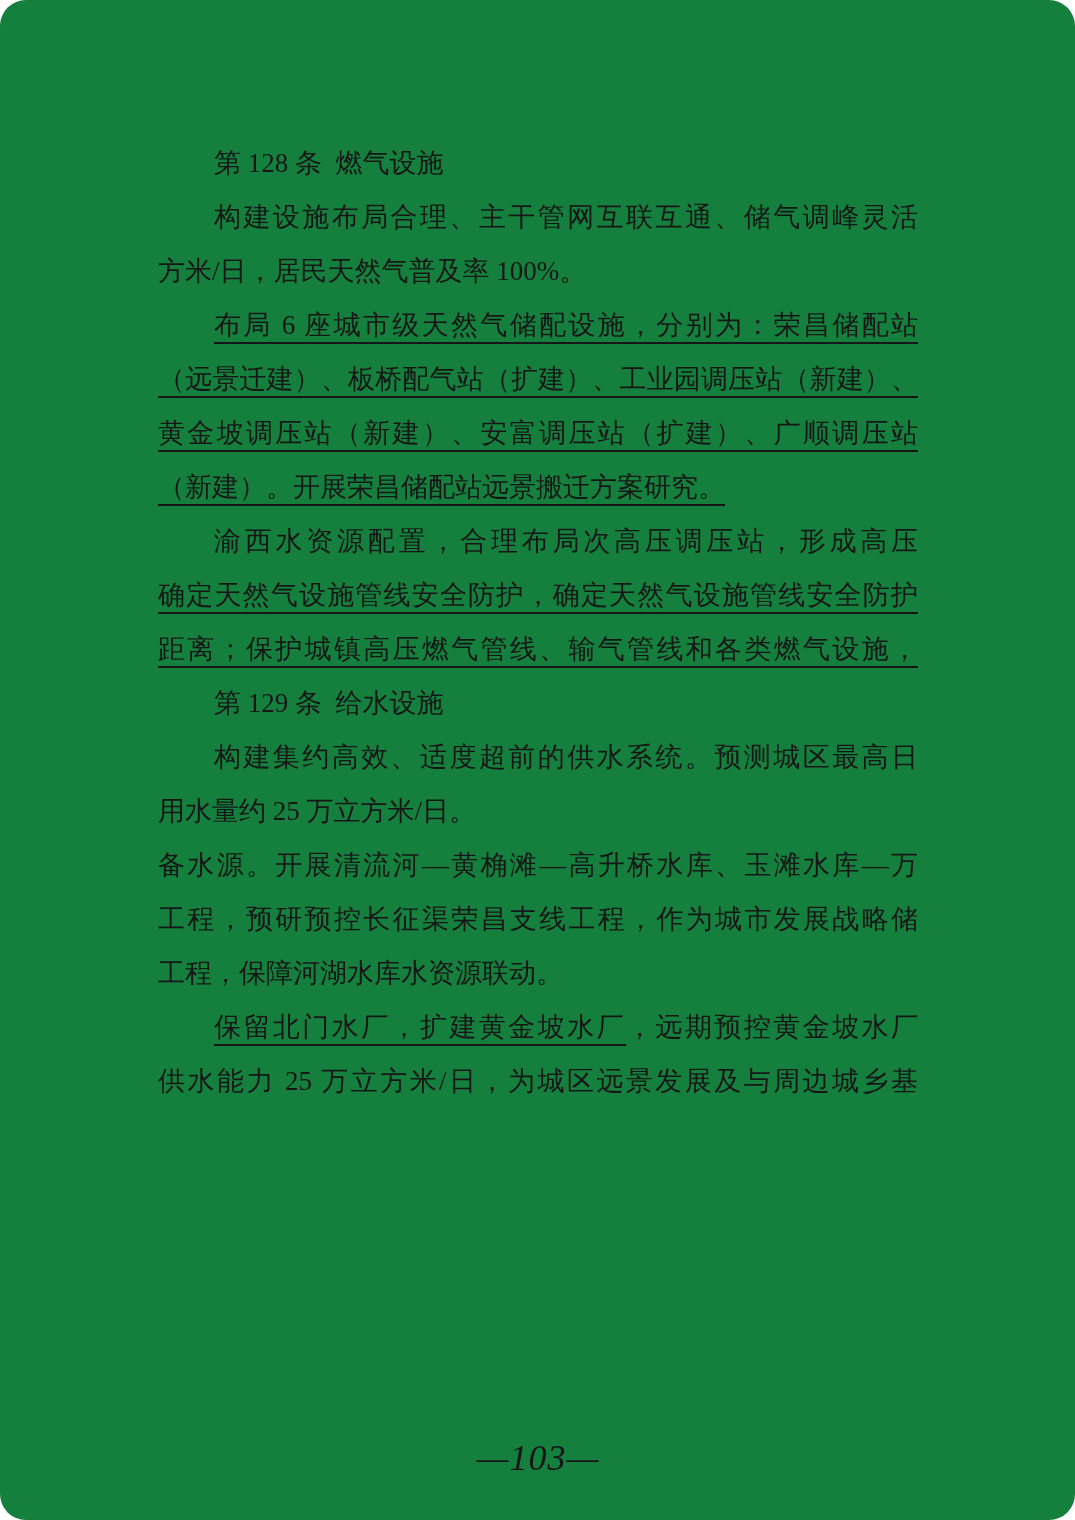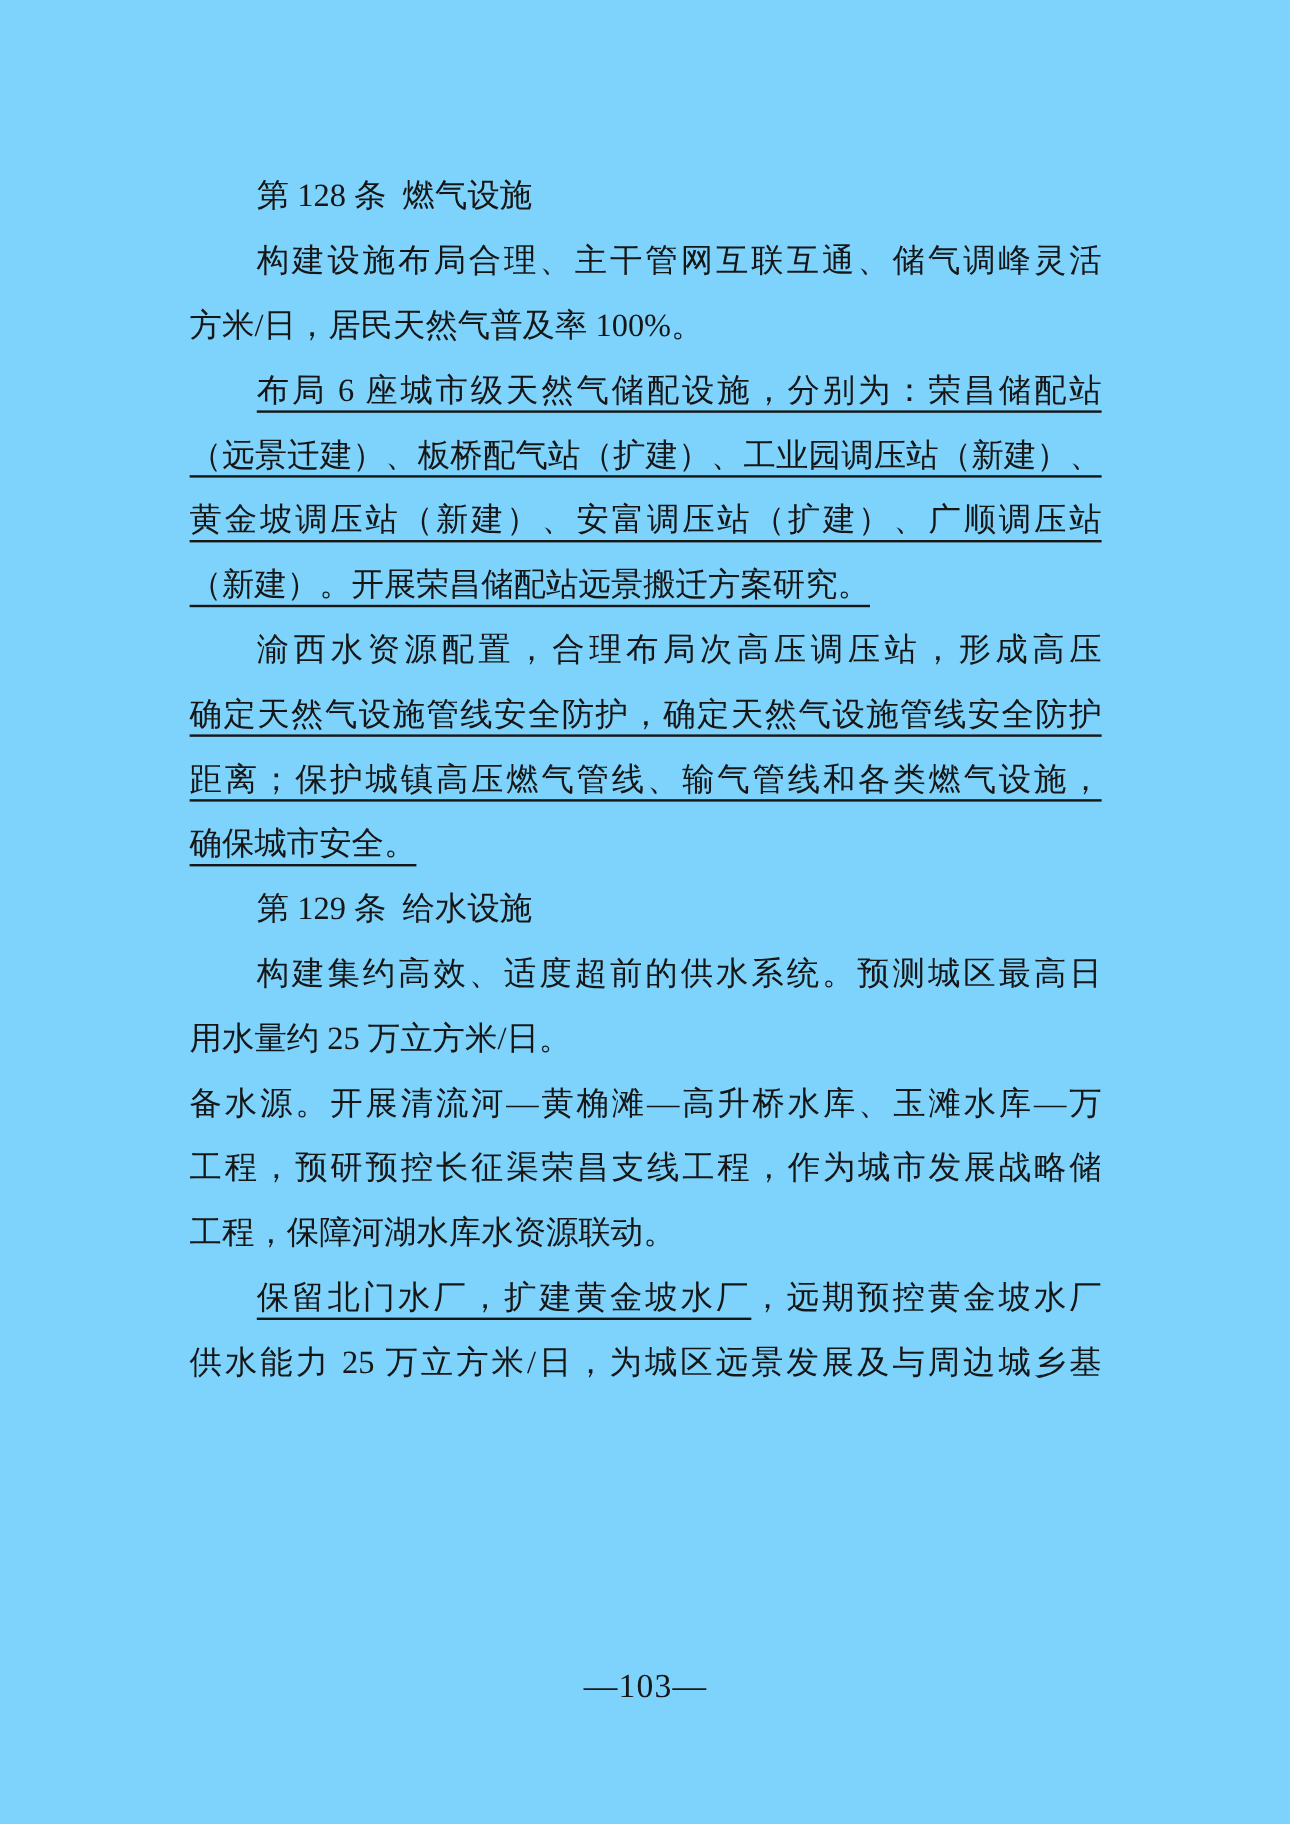--- a/index.html
+++ b/index.html
@@ -11,21 +11,22 @@
     width: 1075px;
     height: 1520px;
     overflow: hidden;
     font-family: "Liberation Serif", "DejaVu Serif", serif;
     color: #161616;
   }
   .page {
     position: relative;
     width: 1075px;
     height: 1520px;
-    background: #7dd3fc;
+    background: #15803d;
+    border-radius: 26px;
   }
   .text-block {
     position: absolute;
     left: 158px;
     top: 136px;
     width: 760px;
   }
   .line {
     font-size: 27px;
     line-height: 54px;
@@ -41,26 +42,27 @@
   }
   .u {
     text-decoration: underline;
     text-decoration-thickness: 2px;
     text-underline-offset: 8px;
     text-decoration-skip-ink: none;
   }
   .page-number {
     position: absolute;
     left: 158px;
-    top: 1386px;
+    top: 1438px;
     width: 760px;
     text-align: center;
-    font-size: 28px;
+    font-size: 36px;
     line-height: 40px;
     letter-spacing: 1px;
+    font-style: italic;
   }
 </style>
 </head>
 <body>
 
 <div class="page">
   <div class="text-block">
 
     <div class="line indent"><span>第 128 条  燃气设施</span></div>
 
@@ -68,21 +70,20 @@
     <div class="line"><span>方米/日，居民天然气普及率 100%。</span></div>
 
     <div class="line indent j"><span class="u">布局 6 座城市级天然气储配设施，分别为：荣昌储配站</span></div>
     <div class="line j"><span class="u">（远景迁建）、板桥配气站（扩建）、工业园调压站（新建）、</span></div>
     <div class="line j"><span class="u">黄金坡调压站（新建）、安富调压站（扩建）、广顺调压站</span></div>
     <div class="line"><span class="u">（新建）。开展荣昌储配站远景搬迁方案研究。</span></div>
 
     <div class="line indent j"><span>渝西水资源配置，合理布局次高压调压站，形成高压</span></div>
     <div class="line j"><span class="u">确定天然气设施管线安全防护，确定天然气设施管线安全防护</span></div>
     <div class="line j"><span class="u">距离；保护城镇高压燃气管线、输气管线和各类燃气设施，</span></div>
-    <div class="line"><span class="u">确保城市安全。</span></div>
 
     <div class="line indent"><span>第 129 条  给水设施</span></div>
 
     <div class="line indent j"><span>构建集约高效、适度超前的供水系统。预测城区最高日</span></div>
     <div class="line"><span>用水量约 25 万立方米/日。</span></div>
 
     <div class="line j"><span>备水源。开展清流河—黄桷滩—高升桥水库、玉滩水库—万</span></div>
     <div class="line j"><span>工程，预研预控长征渠荣昌支线工程，作为城市发展战略储</span></div>
     <div class="line"><span>工程，保障河湖水库水资源联动。</span></div>
 

